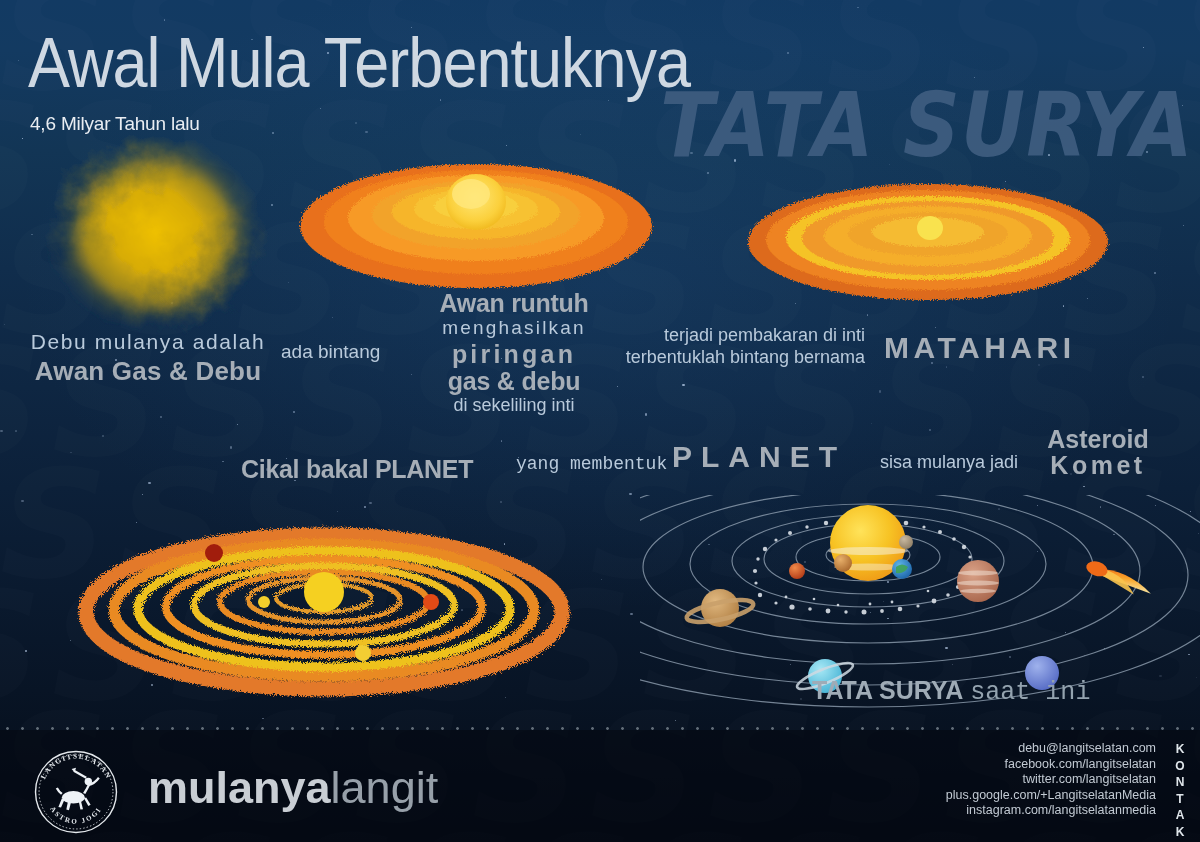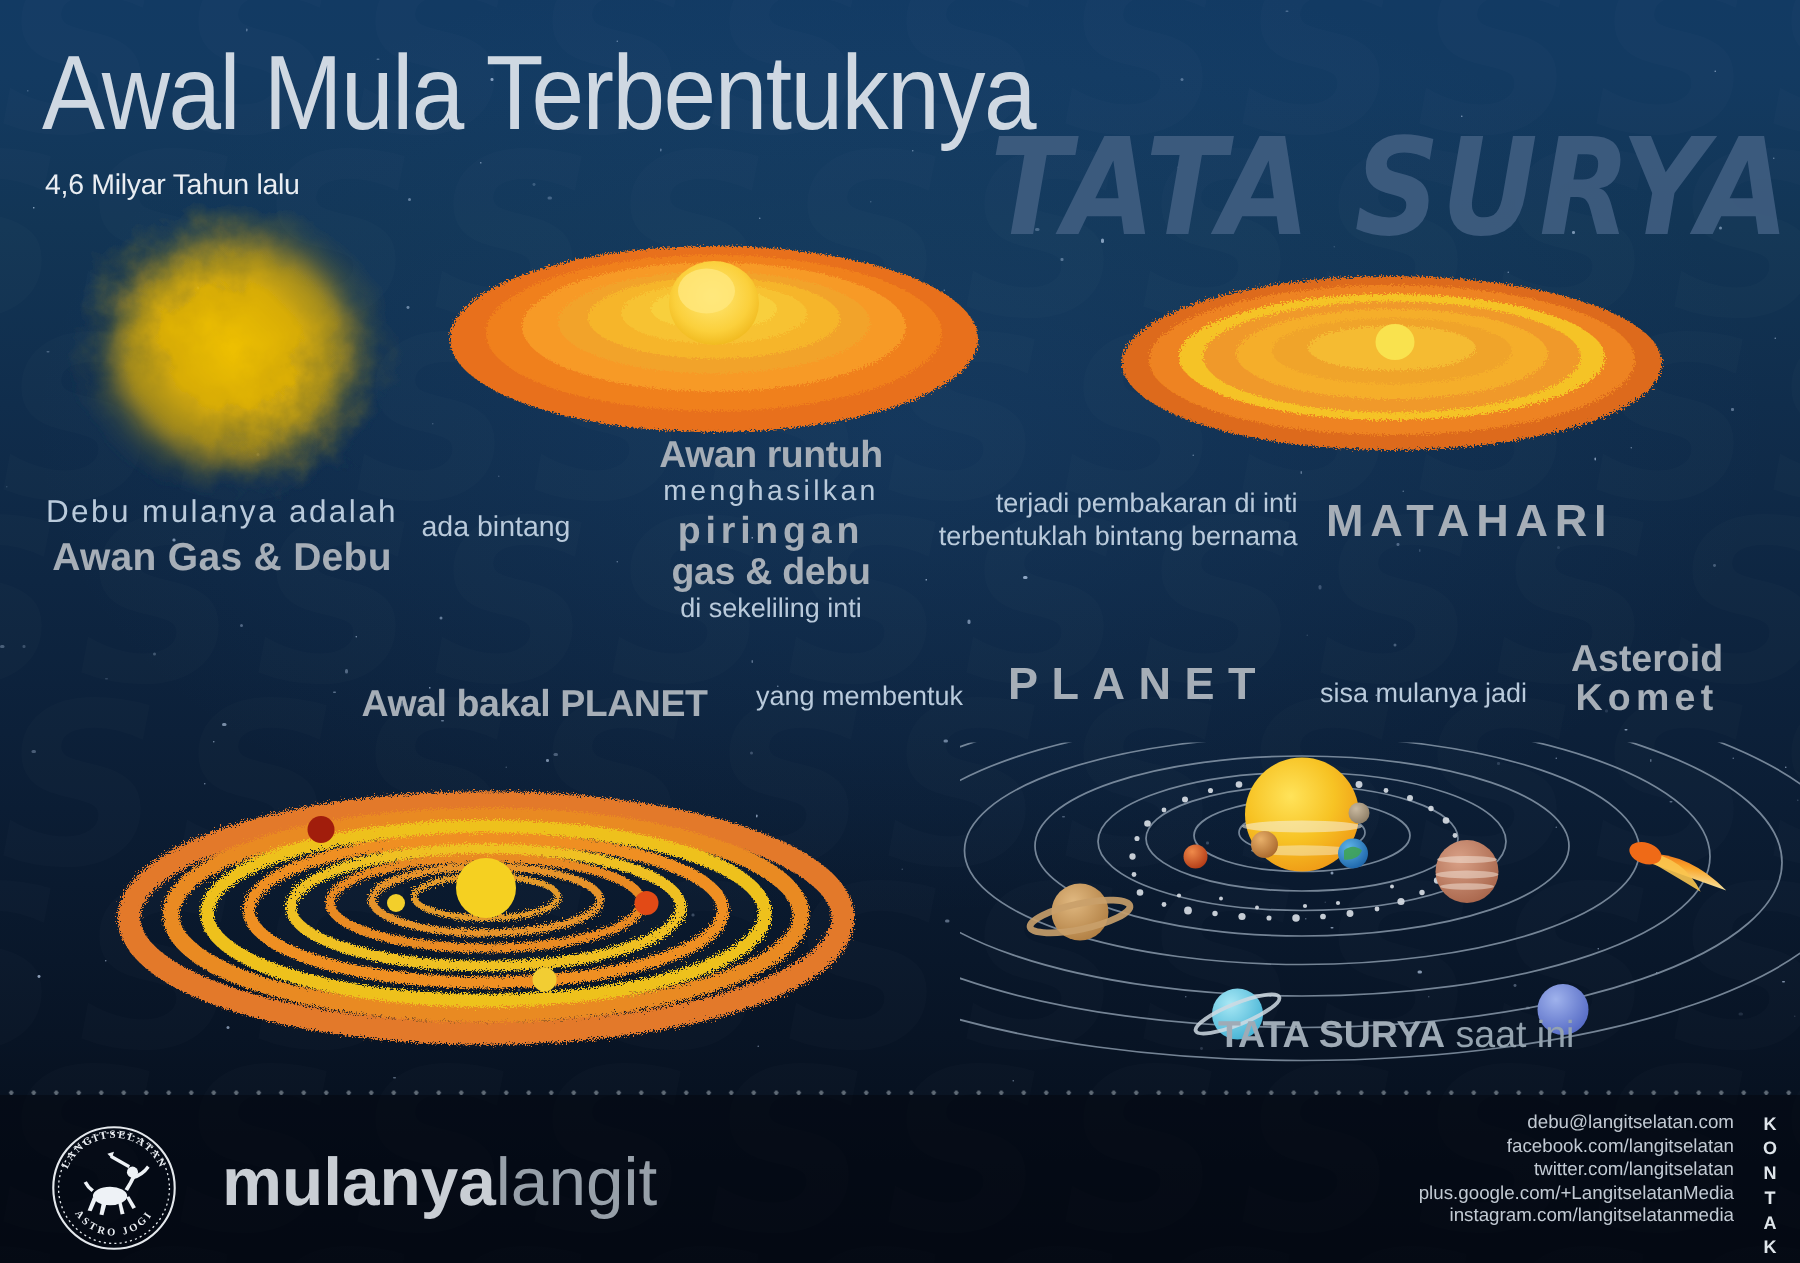--- a/index.html
+++ b/index.html
@@ -561,34 +561,34 @@
     <div class="bold" style="font-size:25px;color:#a6aeb7;letter-spacing:-.2px;margin-top:-2px;">gas &amp; debu</div>
     <div class="light" style="font-size:18px;margin-top:-1px;">di sekeliling inti</div>
   </div>
 
   <div class="cap tr" style="left:600px;top:325px;width:265px;">
     <div class="light" style="font-size:18px;">terjadi pembakaran di inti</div>
     <div class="light" style="font-size:18px;margin-top:1px;">terbentuklah bintang bernama</div>
   </div>
   <div class="cap bold" style="left:884px;top:331px;font-size:30px;letter-spacing:4.5px;color:#a6aeb7;">MATAHARI</div>
 
-  <div class="cap bold" style="left:241px;top:455px;font-size:25px;color:#a6aeb7;letter-spacing:-.3px;">Awal bakal PLANET</div>
-
-  <div class="cap light" style="left:504px;top:454px;font-size:18px;">yang membentuk</div>
+  <div class="cap bold" style="left:241px;top:455px;font-size:25px;color:#a6aeb7;letter-spacing:-.3px;">Cikal bakal PLANET</div>
+
+  <div class="cap light" style="left:516px;top:454px;font-size:18px;font-family:Liberation Mono, monospace;">yang membentuk</div>
   <div class="cap bold" style="left:672px;top:440px;font-size:30px;letter-spacing:9px;color:#a6aeb7;">PLANET</div>
 
   <div class="cap light" style="left:880px;top:452px;font-size:18px;">sisa mulanya jadi</div>
   <div class="cap tc" style="left:1018px;top:425px;width:160px;">
     <div class="bold" style="font-size:25px;color:#a6aeb7;">Asteroid</div>
     <div class="bold" style="font-size:25px;color:#a6aeb7;letter-spacing:3.5px;margin-top:-3px;">Komet</div>
   </div>
 
   <div class="cap" style="left:812px;top:676px;font-size:25px;">
     <span style="color:#9fabb6;font-weight:bold;">TATA SURYA</span>
-    <span style="color:#94a3af;font-weight:300;">saat ini</span>
+    <span style="color:#94a3af;font-weight:300;font-family:Liberation Mono, monospace;">saat ini</span>
   </div>
 
   <div id="footer"></div>
   <div id="divider"></div>
 
   <svg id="logo" viewBox="0 0 100 100">
     <defs>
       <path id="arcTop" d="M 12,50 A 38,38 0 0 1 88,50" fill="none"></path>
       <path id="arcBot" d="M 16,52 A 34,34 0 0 0 84,52" fill="none"></path>
     </defs>

